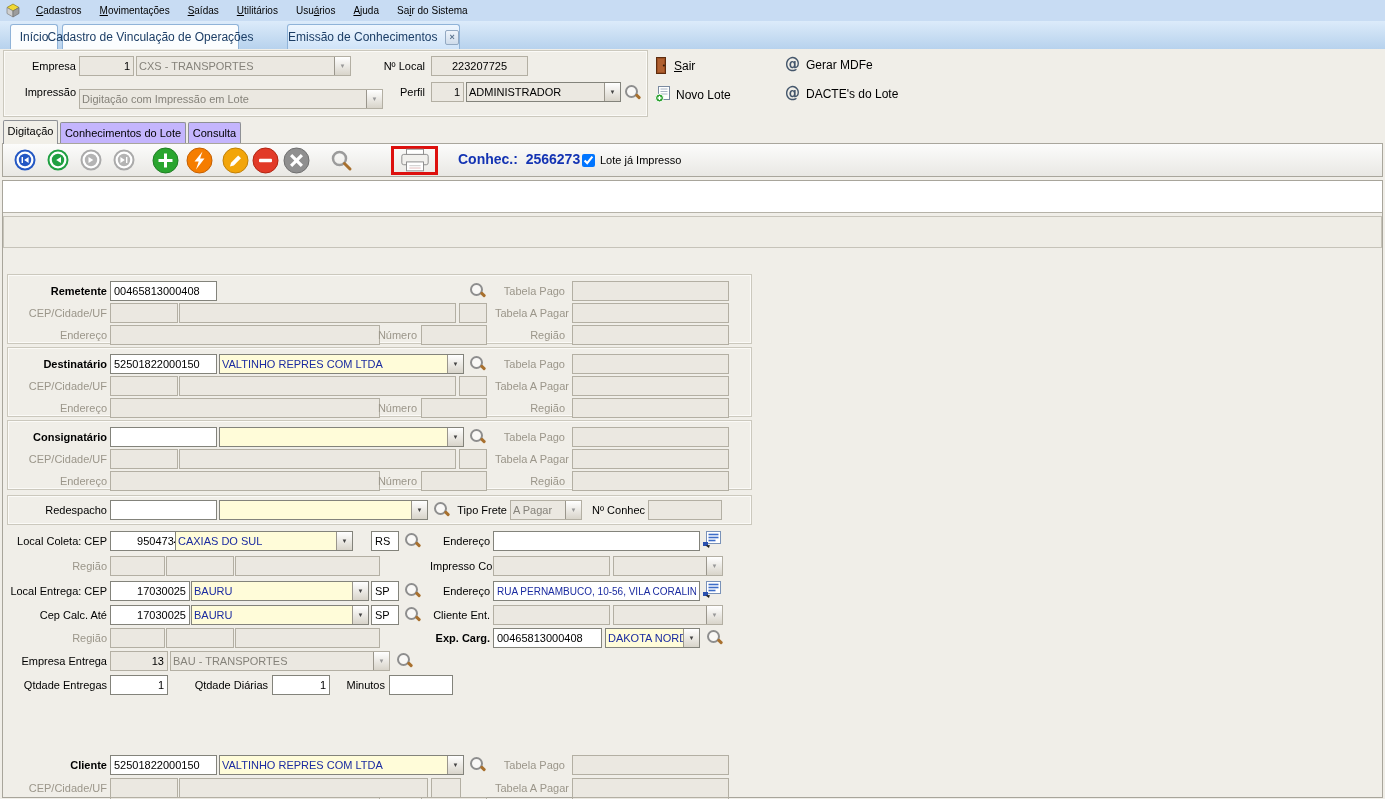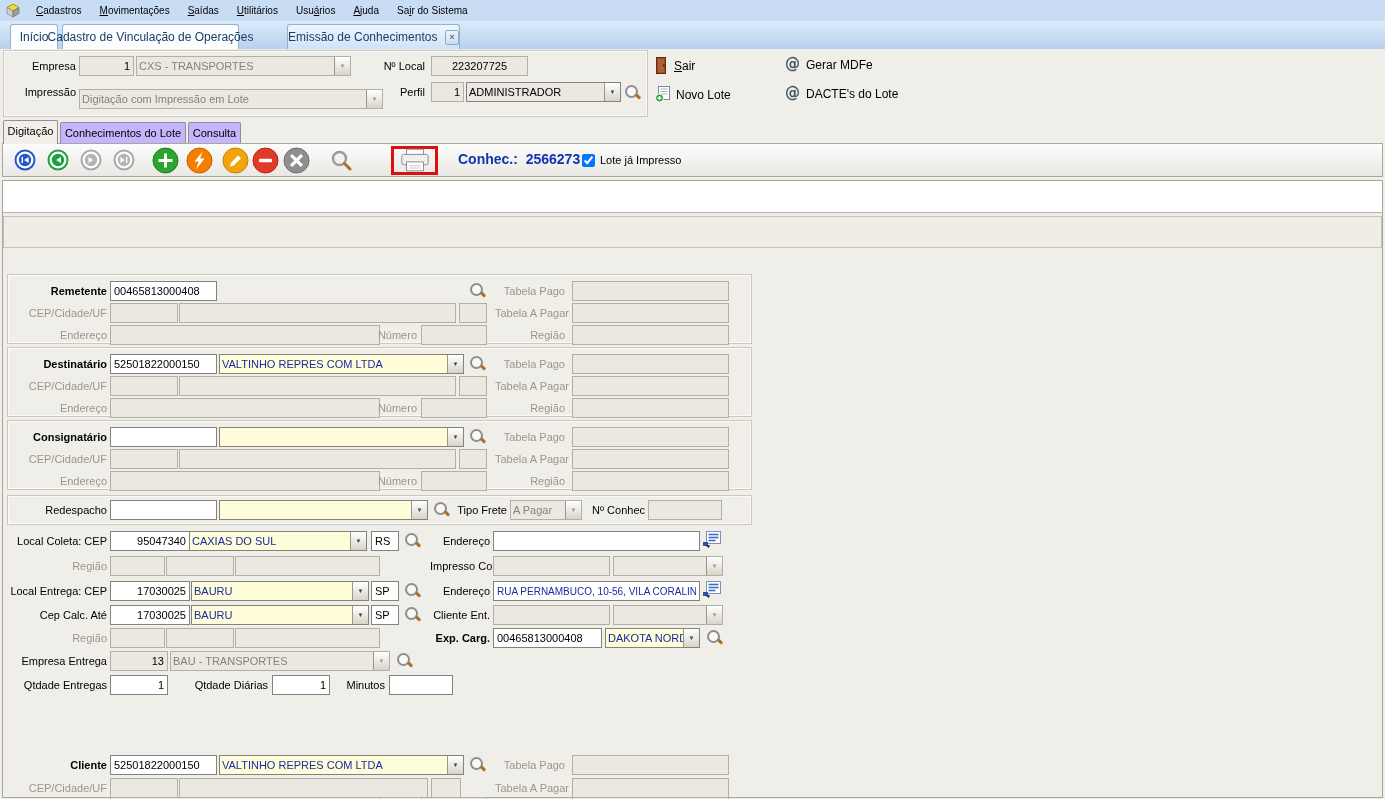--- a/index.html
+++ b/index.html
@@ -304,21 +304,21 @@
   <div class="lbl" style="left:450px;top:500px;width:57px">Tipo Frete</div>
   <div class="combo dis" style="left:510px;top:500px;width:72px">
       <span class="ctxt">A Pagar</span>
       <span class="carw">▼</span>
     </div>
   <div class="lbl" style="left:588px;top:500px;width:57px">Nº Conhec</div>
   <input class="inp dis" style="left: 648px; top: 500px; width: 74px;" value="">
 
   <div class="lbl" style="left:0;top:531px;width:107px">Local Coleta: CEP</div>
   <input class="inp r" style="left: 110px; top: 531px; width: 80px;" value="95047340">
-  <div class="combo" style="left:189px;top:531px;width:178px">
+  <div class="combo" style="left:175px;top:531px;width:178px">
       <span class="ctxt">CAXIAS DO SUL</span>
       <span class="carw">▼</span>
     </div>
   <input class="inp" style="left: 371px; top: 531px; width: 28px;" value="RS">
   <span class="mag" style="left:404px;top:532px"></span>
   <div class="lbl" style="left:430px;top:531px;width:60px">Endereço</div>
   <input class="inp blue" style="left: 493px; top: 531px; width: 207px;" value="">
   <span class="abs" style="left:702px;top:531px;cursor:pointer">
     <svg width="20" height="18" viewBox="0 0 20 18">
         <rect x="4.5" y="0.5" width="14" height="12" fill="#fff" stroke="#7a92b8"></rect>

